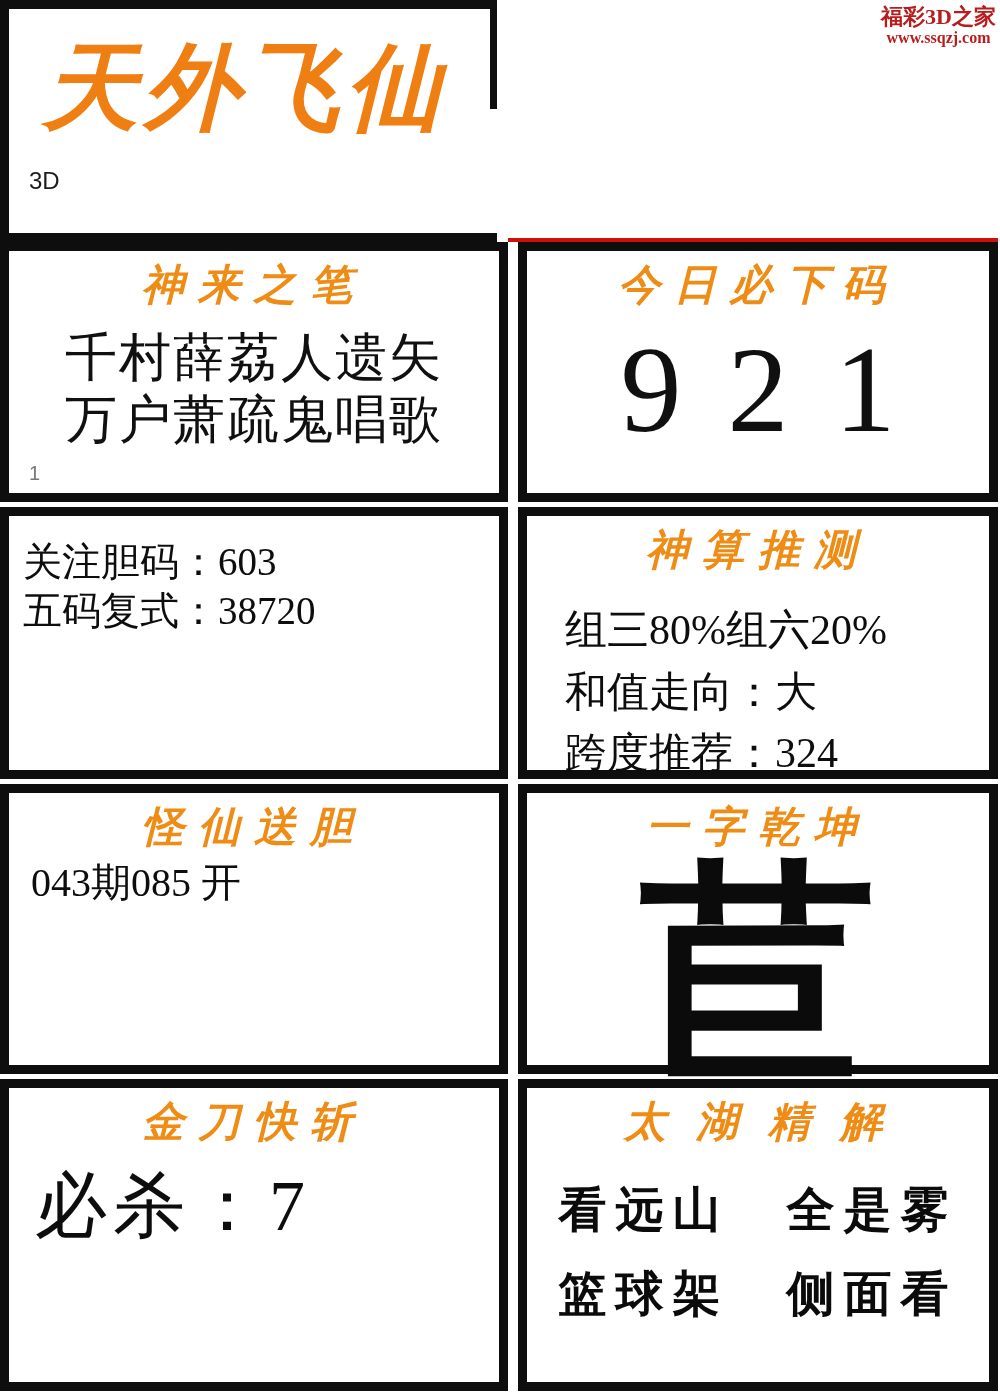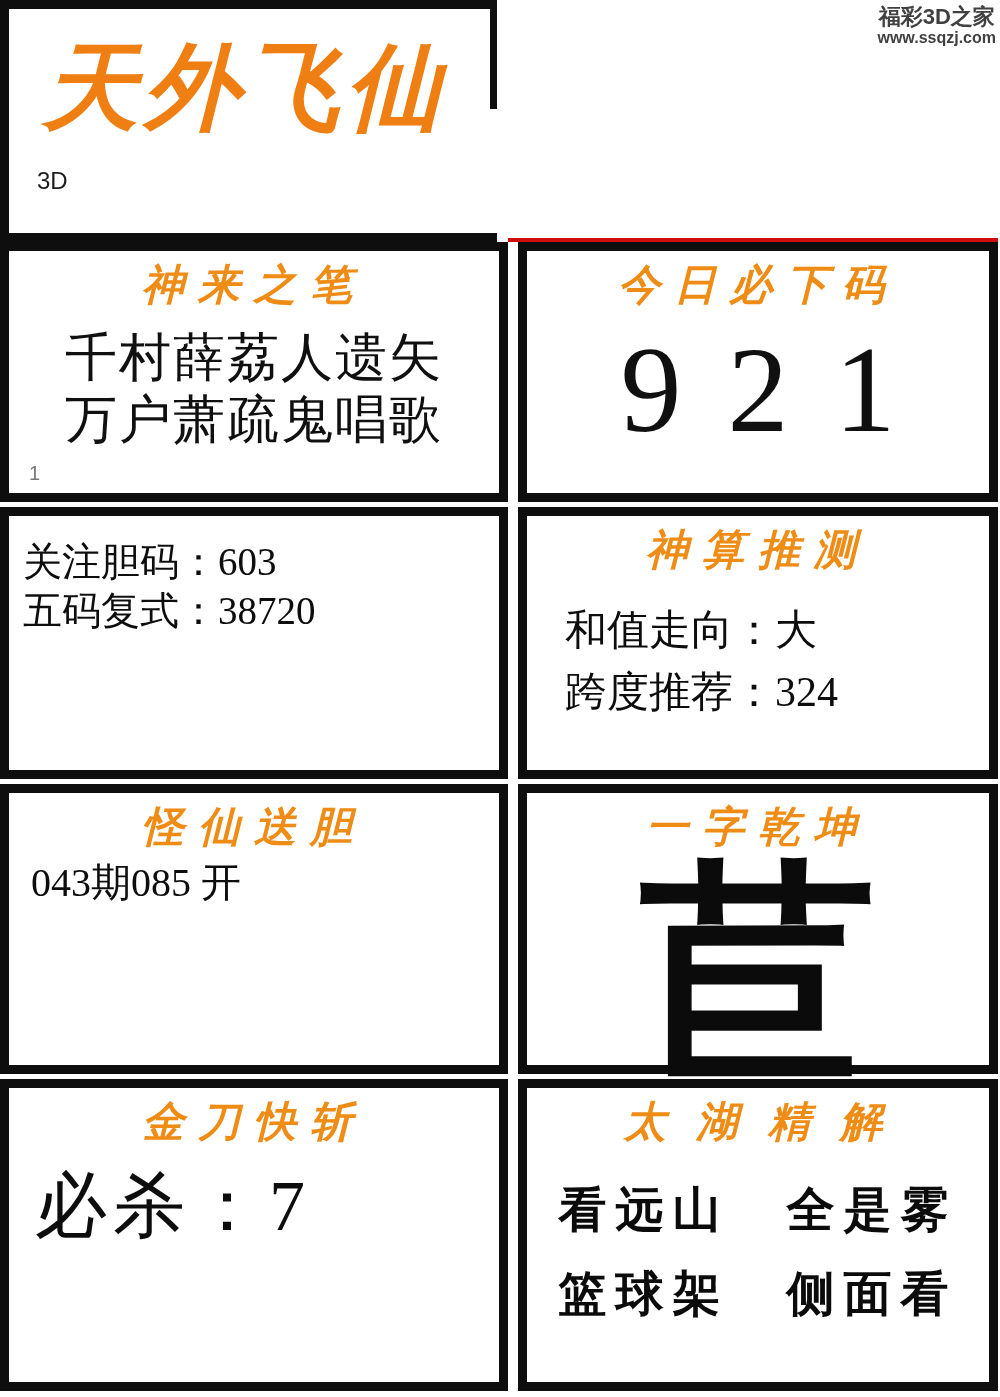--- a/index.html
+++ b/index.html
@@ -30,29 +30,29 @@
   .main-title {
     margin:16px 0 0 34px;
     font-size:95px;
     font-weight:bold;
     font-style:italic;
     color:#ef7f12;
     letter-spacing:6px;
     white-space:nowrap;
   }
   .sub-3d {
-    position:absolute; left:28px; top:158px;
+    position:absolute; left:20px; top:158px;
     font-size:24px; color:#1c1c1c;
     font-family:"Liberation Sans","DejaVu Sans",sans-serif;
   }
   .brand {
     position:absolute; top:5px; right:4px;
     text-align:center;
-    color:#404040;
-    font-family:Liberation Sans, sans-serif;
+    color:#b91c1c;
+    font-family:Liberation Serif, serif;
     font-weight:bold;
     line-height:1.1;
   }
   .brand-line1 { font-size:22px; }
   .brand-line2 { font-size:16px; }
 
   
   .grid {
     position:absolute; left:0; top:242px;
     width:998px;
@@ -196,20 +196,21 @@
   <div class="cell">
     <div class="info-lines">
       <div class="info-line">关注胆码：603</div>
       <div class="info-line">五码复式：38720</div>
     </div>
   </div>
 
   <div class="cell">
     <div class="cell-title">神算推测</div>
     <div class="info-lines loose">
+      <div class="info-line">组三80%组六20%</div>
       <div class="info-line">和值走向：大</div>
       <div class="info-line">跨度推荐：324</div>
     </div>
   </div>
 
   <div class="cell">
     <div class="cell-title">怪仙送胆</div>
     <div class="single-line">043期085 开</div>
   </div>
 

